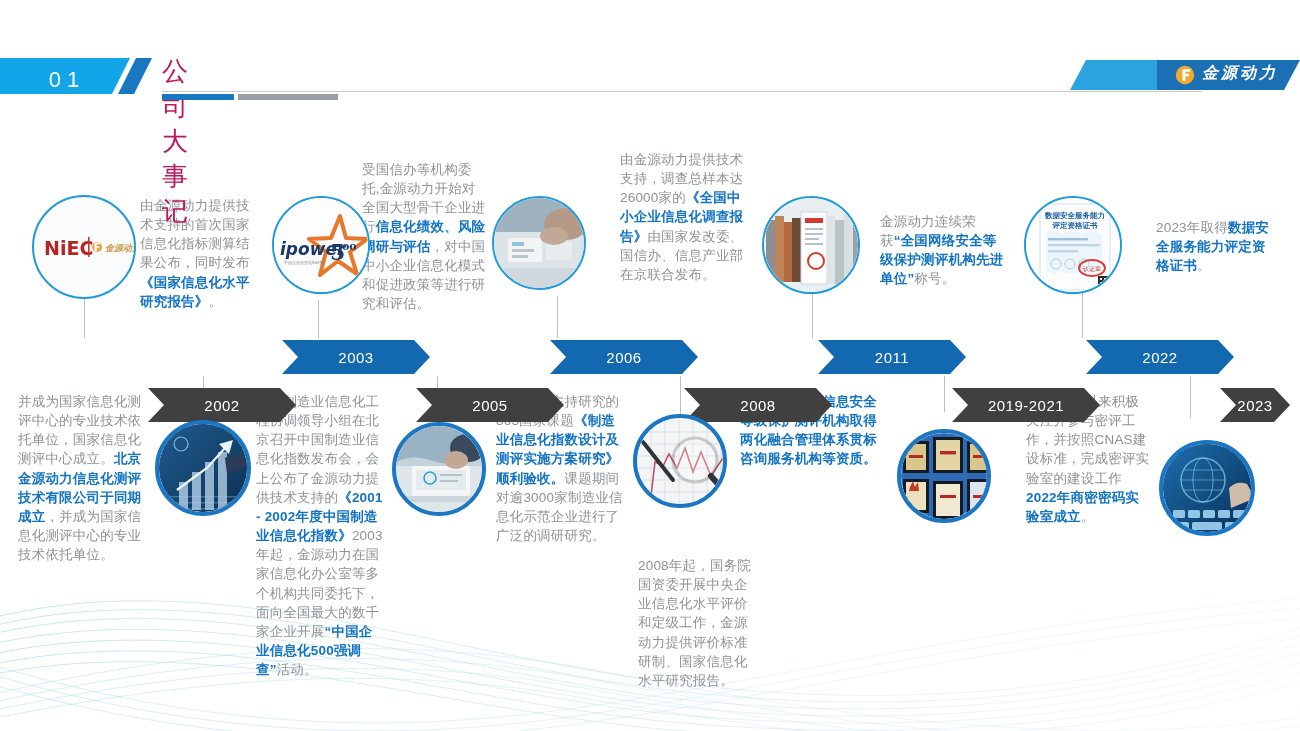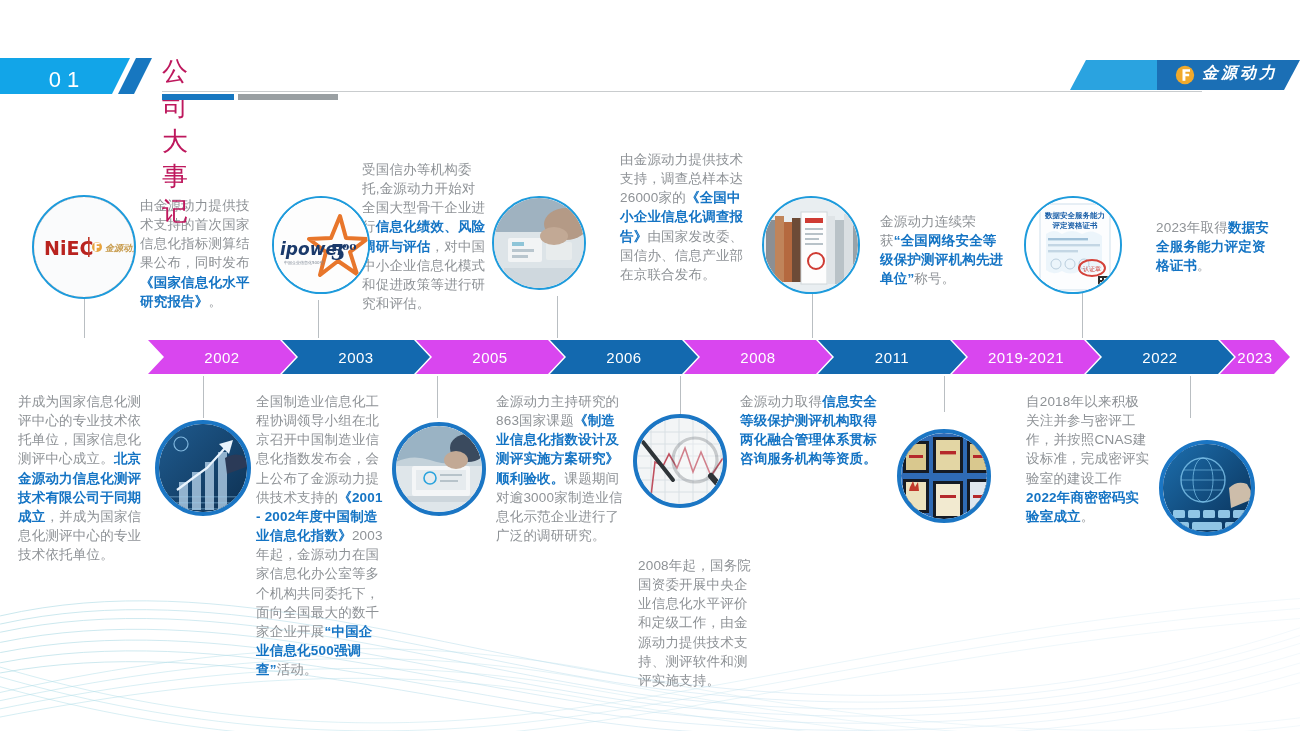--- a/index.html
+++ b/index.html
@@ -52,21 +52,21 @@
   }
 
   
   .band { position: absolute; left: 14px; top: 340px; width: 1276px; height: 34px; z-index: 4; }
   .chev {
     position: absolute; top: 0; height: 34px;
     display: flex; align-items: center; justify-content: center;
     color: #ffffff; font-size: 15px; letter-spacing: .5px;
   }
   .chev.dark  { background: #1369AF; }
-  .chev.light { background: #d946ef; }
+  .chev.light { background: #404040; margin-top: 48px; }
   .chev.first { clip-path: polygon(0 0, calc(100% - 16px) 0, 100% 50%, calc(100% - 16px) 100%, 0 100%, 14px 50%); }
   .chev.mid   { clip-path: polygon(0 0, calc(100% - 16px) 0, 100% 50%, calc(100% - 16px) 100%, 0 100%, 16px 50%); }
 
   
   .stem { position: absolute; width: 1px; background: #b9bec2; z-index: 3; }
 
   
   .txt { position: absolute; z-index: 3; font-size: 13.5px; line-height: 1.42;
          color: #8e9296; letter-spacing: .2px; }
   .txt .hi { color: #1474C4; font-weight: bold; }
@@ -333,21 +333,21 @@
         </g>
         <path d="M8 80 L14 78 L18 44 L26 48 L32 36 L40 50 L48 30 L56 54 L64 34 L74 58 L86 40" stroke="#c0505f" stroke-width="1.6" fill="none"></path>
         <circle cx="58" cy="42" r="22" fill="#ffffff" opacity=".28" stroke="#565b60" stroke-width="3.2"></circle>
         <path d="M74 58 L88 74" stroke="#2e3438" stroke-width="6" stroke-linecap="round"></path>
         <path d="M6 24 L36 62" stroke="#2e3438" stroke-width="4" stroke-linecap="round"></path>
       </svg>
     </div>
   </div>
 
   <div class="txt" style="left:638px; top:556px; width:118px;">
-    <span>2008年起，国务院国资委开展中央企业信息化水平评价和定级工作，由金源动力提供技术支持、测评软件和测评实施支持。</span>
+    <span>2008年起，国务院国资委开展中央企业信息化水平评价和定级工作，金源动力提供评价标准研制、国家信息化水平研究报告。</span>
   </div>
 
   <div class="txt" style="left:740px; top:392px; width:144px;">
     <span>金源动力取得</span><span class="hi">信息安全等级保护测评机构取得两化融合管理体系贯标咨询服务机构等资质。</span>
   </div>
 
   <div class="circ thick" style="left:897px; top:429px; width:94px; height:94px;">
     <div class="circ-inner">
       <svg viewBox="0 0 94 94" width="94" height="94">
         <rect width="94" height="94" fill="#2f6bb5"></rect>

